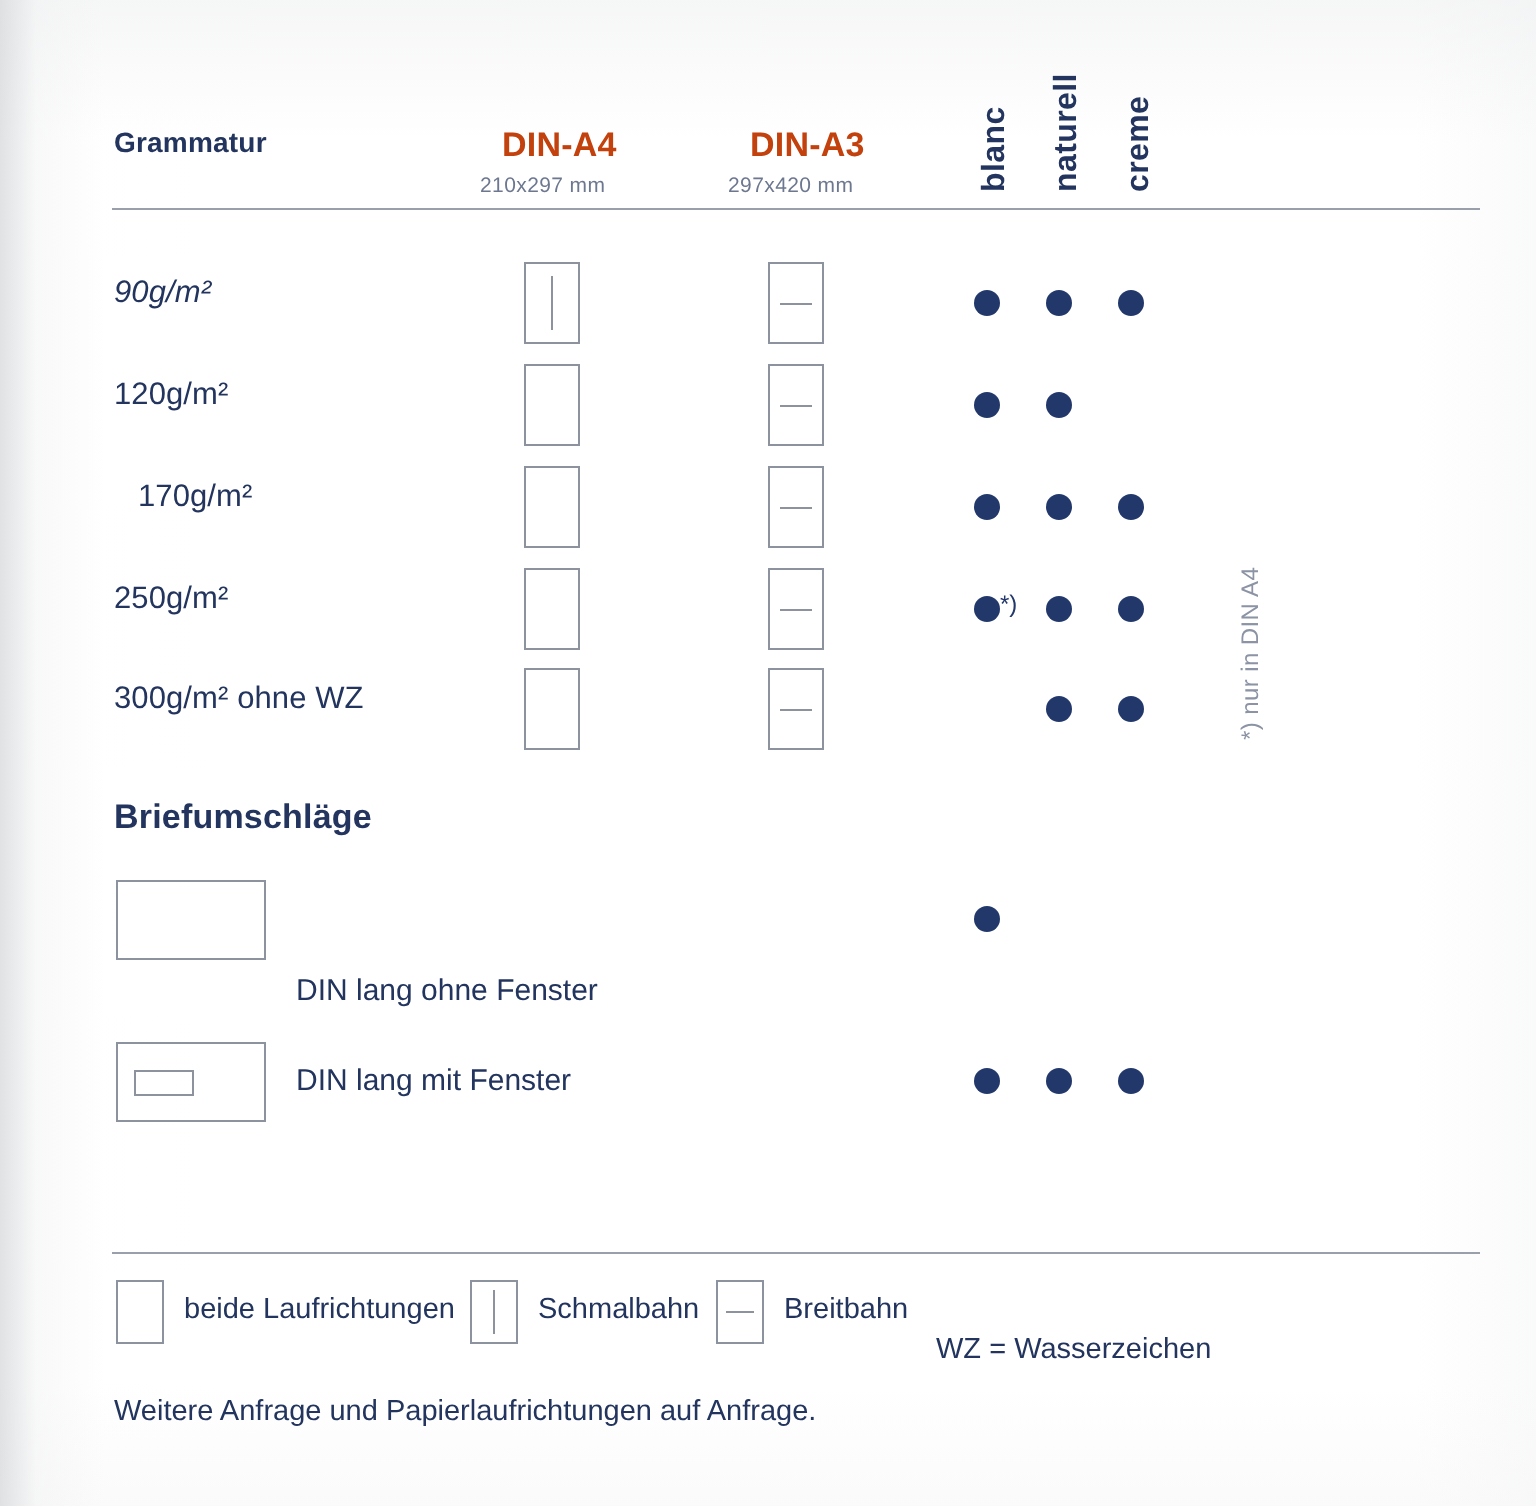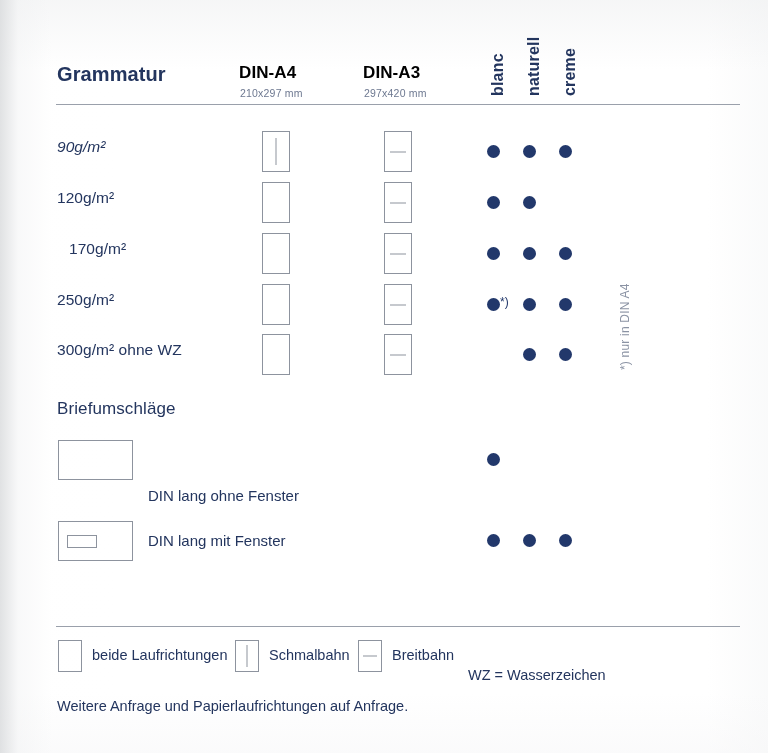--- a/index.html
+++ b/index.html
@@ -30,31 +30,32 @@
   .sheet {
     position: absolute;
     inset: 0;
   }
 
   
   .hdr-grammatur {
     position: absolute;
     left: 57px;
     top: 63px;
-    font-size: 20px;
+    font-size: 14px;
     font-weight: bold;
     letter-spacing: 0.1px;
     color: #23355e;
   }
   .hdr-format {
     position: absolute;
     font-size: 17px;
     font-weight: bold;
-    color: #000000;
+    color: #c2410c;
     letter-spacing: 0.1px;
+    margin-left: 12px;
   }
   .hdr-format.a4 { left: 239px; top: 63px; }
   .hdr-format.a3 { left: 363px; top: 63px; }
   .hdr-dim {
     position: absolute;
     font-size: 10.5px;
     color: #6d7890;
     letter-spacing: 0.2px;
   }
   .hdr-dim.a4 { left: 240px; top: 87px; }
@@ -144,21 +145,21 @@
     white-space: nowrap;
     letter-spacing: 0.2px;
   }
 
   
   .section-title {
     position: absolute;
     left: 57px;
     top: 399px;
     font-size: 17px;
-    font-weight: normal;
+    font-weight: bold;
     color: #23355e;
     letter-spacing: 0.1px;
   }
   .envbox {
     position: absolute;
     left: 58px;
     width: 75px;
     height: 40px;
     border: 1px solid #8d939e;
     box-sizing: border-box;

